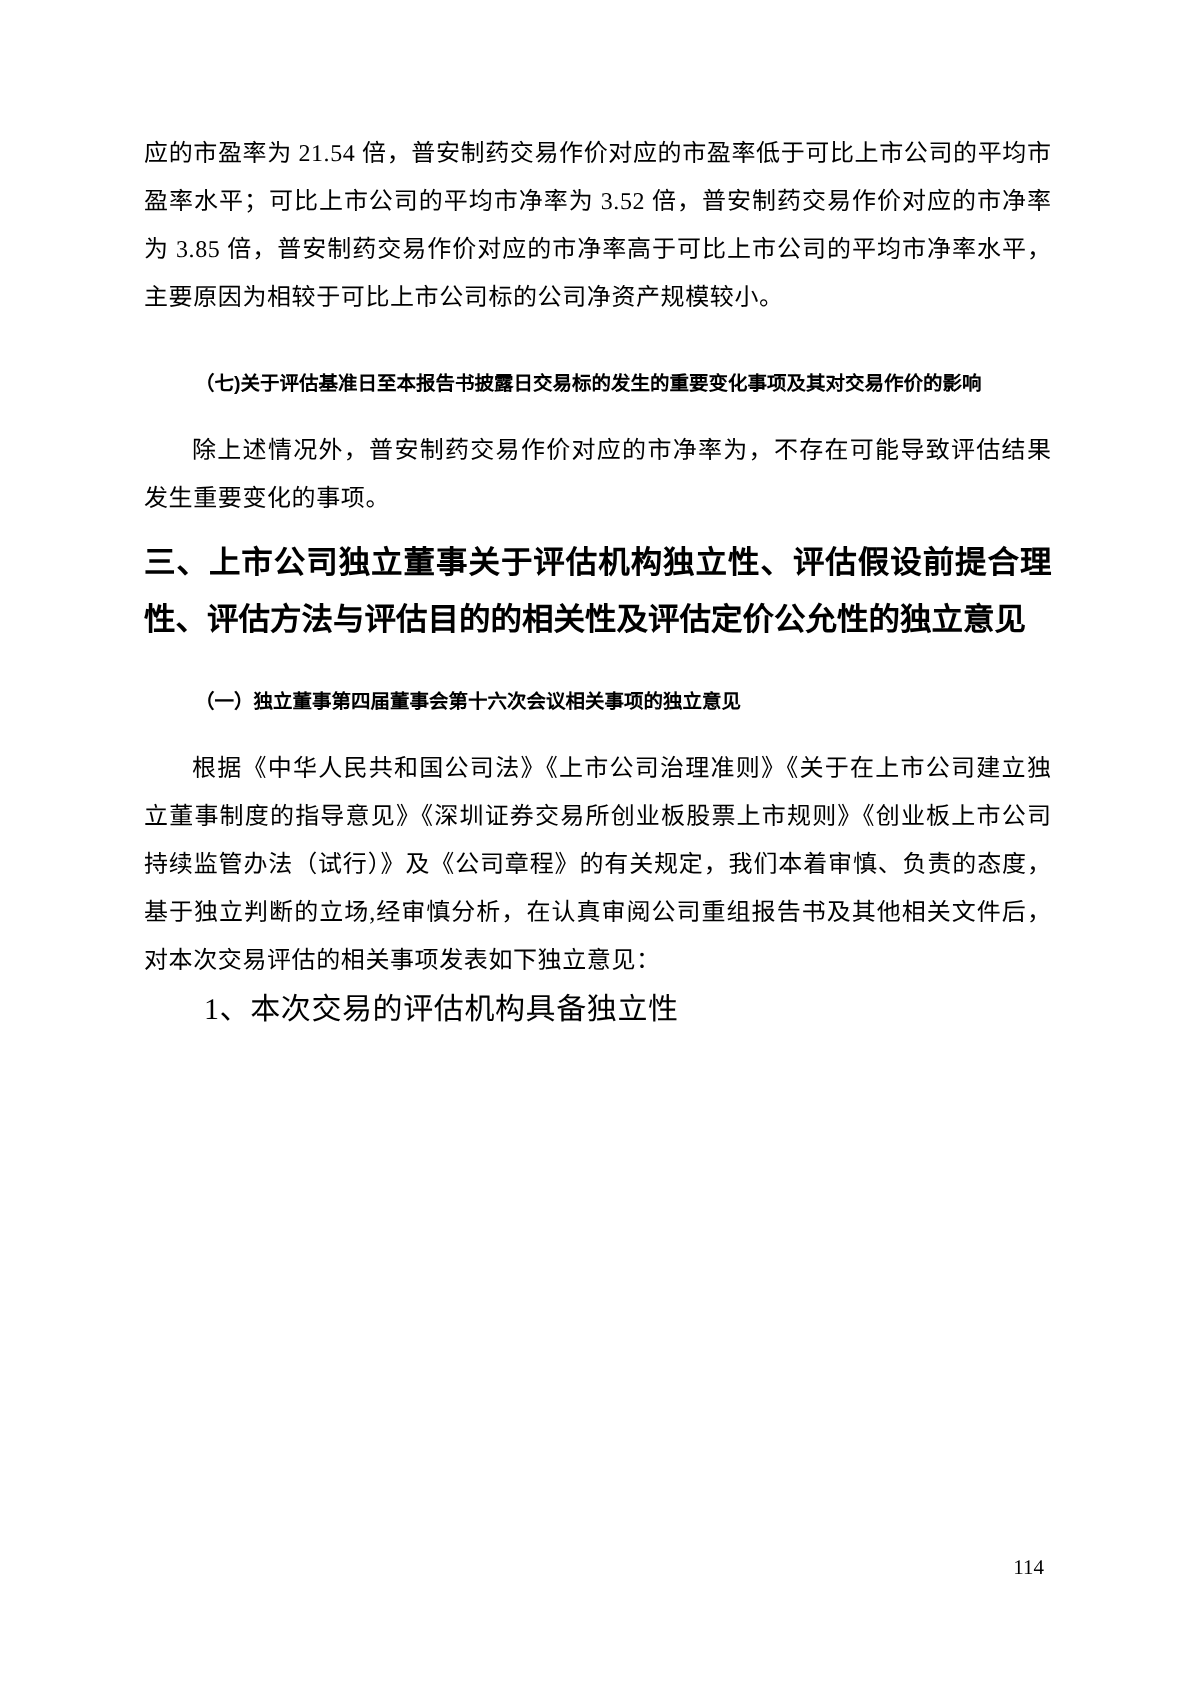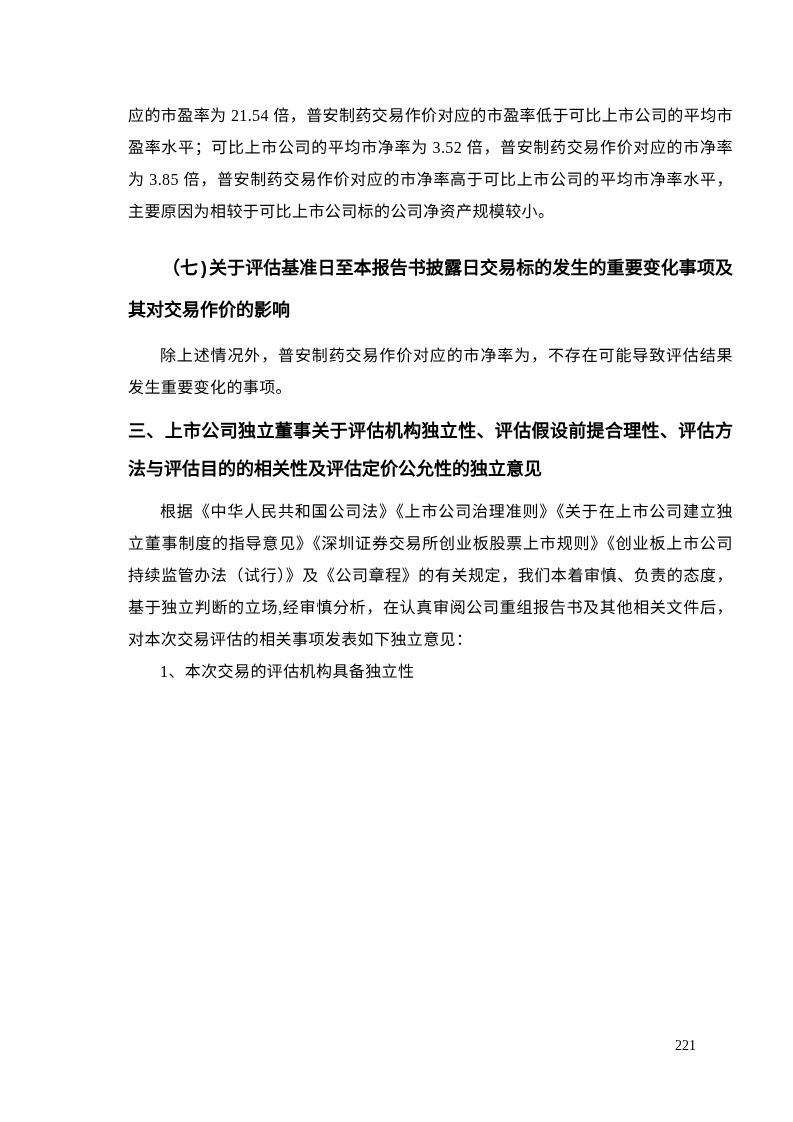--- a/index.html
+++ b/index.html
@@ -12,55 +12,54 @@
     width: 793px;
     height: 1122px;
     background: #ffffff;
     color: #000000;
     font-family: "Liberation Serif", "DejaVu Serif", serif;
     overflow: hidden;
   }
   .content {
     position: absolute;
     left: 96px;
-    top: 100px;
+    top: 87px;
     width: 605px;
-    margin-left: 32px;
   }
   .para {
     font-size: 16px;
     line-height: 32px;
     text-align: justify;
     text-indent: 2em;
     margin: 0;
     letter-spacing: 0.4px;
   }
   .para.no-indent {
     text-indent: 0;
   }
   .h2 {
-    font-family: Liberation Mono, monospace;
+    font-family: Liberation Sans, sans-serif;
     font-weight: bold;
-    font-size: 18px;
+    font-size: 13px;
     line-height: 42px;
     text-align: justify;
     text-indent: 34px;
     margin: 0;
   }
   .h1 {
     font-family: Liberation Sans, sans-serif;
     font-weight: bold;
-    font-size: 18px;
+    font-size: 21px;
     line-height: 38px;
     text-align: justify;
     text-indent: 0;
     margin: 0;
   }
   .subitem {
-    font-size: 16px;
+    font-size: 20px;
     line-height: 32px;
     text-indent: 2em;
     margin: 0;
     letter-spacing: 0.4px;
   }
   .mt-20 { margin-top: 20px; }
   .mt-14 { margin-top: 14px; }
   .mt-12 { margin-top: 12px; }
   .mt-10 { margin-top: 10px; }
   .mt-8  { margin-top: 8px; }
@@ -84,22 +83,23 @@
 
     <h3 class="h2 mt-20">（七)关于评估基准日至本报告书披露日交易标的发生的重要变化事项及其对交易作价的影响</h3>
 
 
     <p class="para mt-8">除上述情况外，普安制药交易作价对应的市净率为，不存在可能导致评估结果发生重要变化的事项。</p>
 
 
 
     <h2 class="h1 mt-8">三、上市公司独立董事关于评估机构独立性、评估假设前提合理性、评估方法与评估目的的相关性及评估定价公允性的独立意见</h2>
 
+    <h3 class="h2 mt-14">（一）独立董事第四届董事会第十六次会议相关事项的独立意见</h3>
 
     <p class="para mt-8">根据《中华人民共和国公司法》《上市公司治理准则》《关于在上市公司建立独立董事制度的指导意见》《深圳证券交易所创业板股票上市规则》《创业板上市公司持续监管办法（试行）》及《公司章程》的有关规定，我们本着审慎、负责的态度，基于独立判断的立场,经审慎分析，在认真审阅公司重组报告书及其他相关文件后，对本次交易评估的相关事项发表如下独立意见：</p>
 
     <p class="subitem">1、本次交易的评估机构具备独立性</p>
 
 
   </div>
 
-  <div class="page-number">221</div>
+  <div class="page-number">114</div>
 </div>
 
 </body></html>

